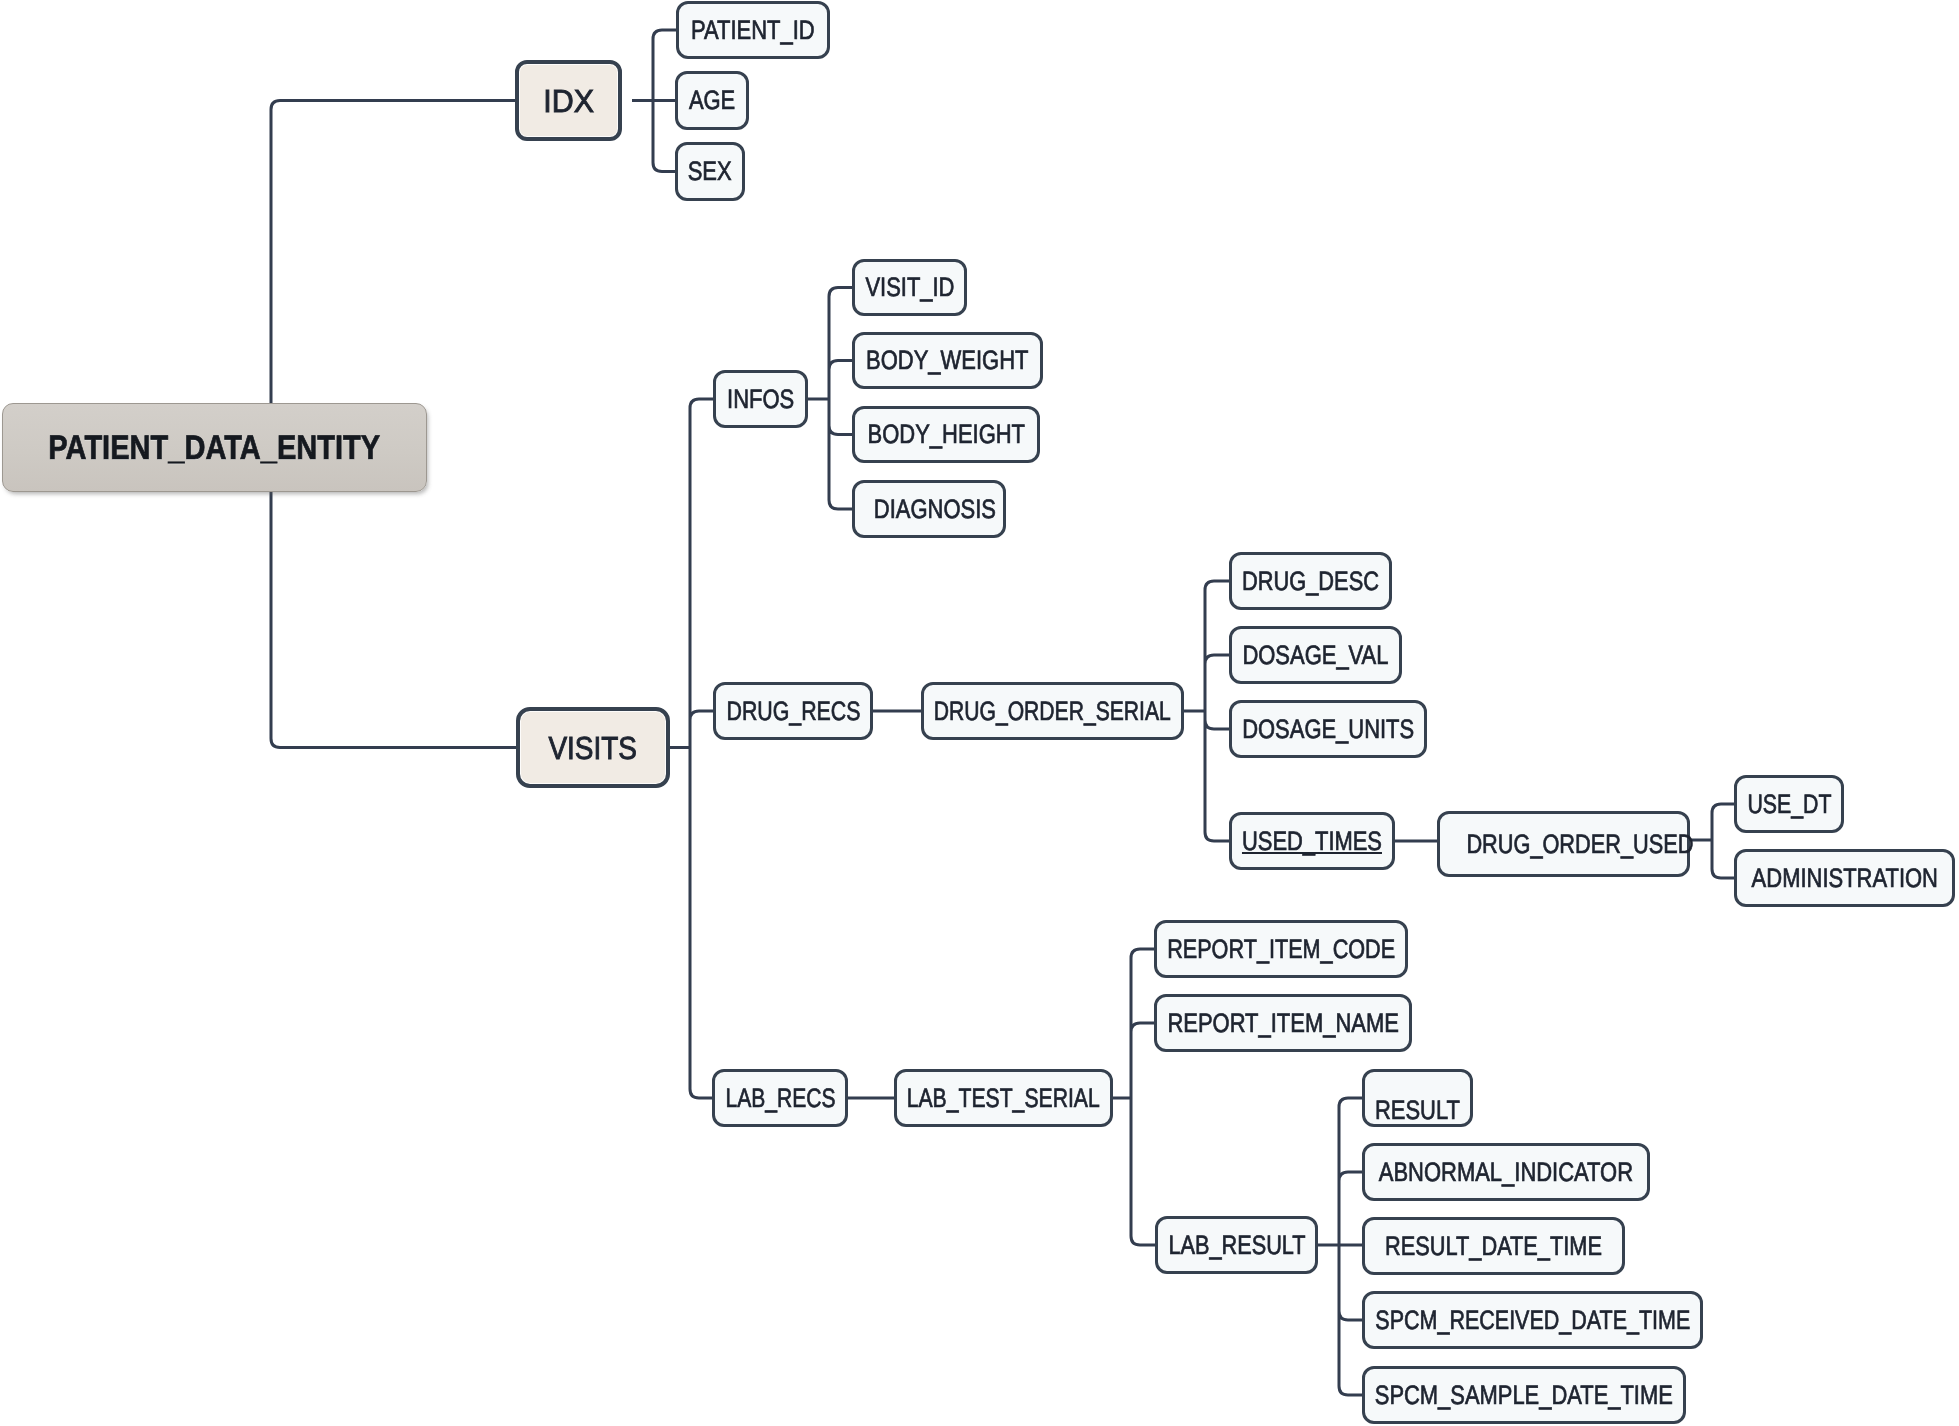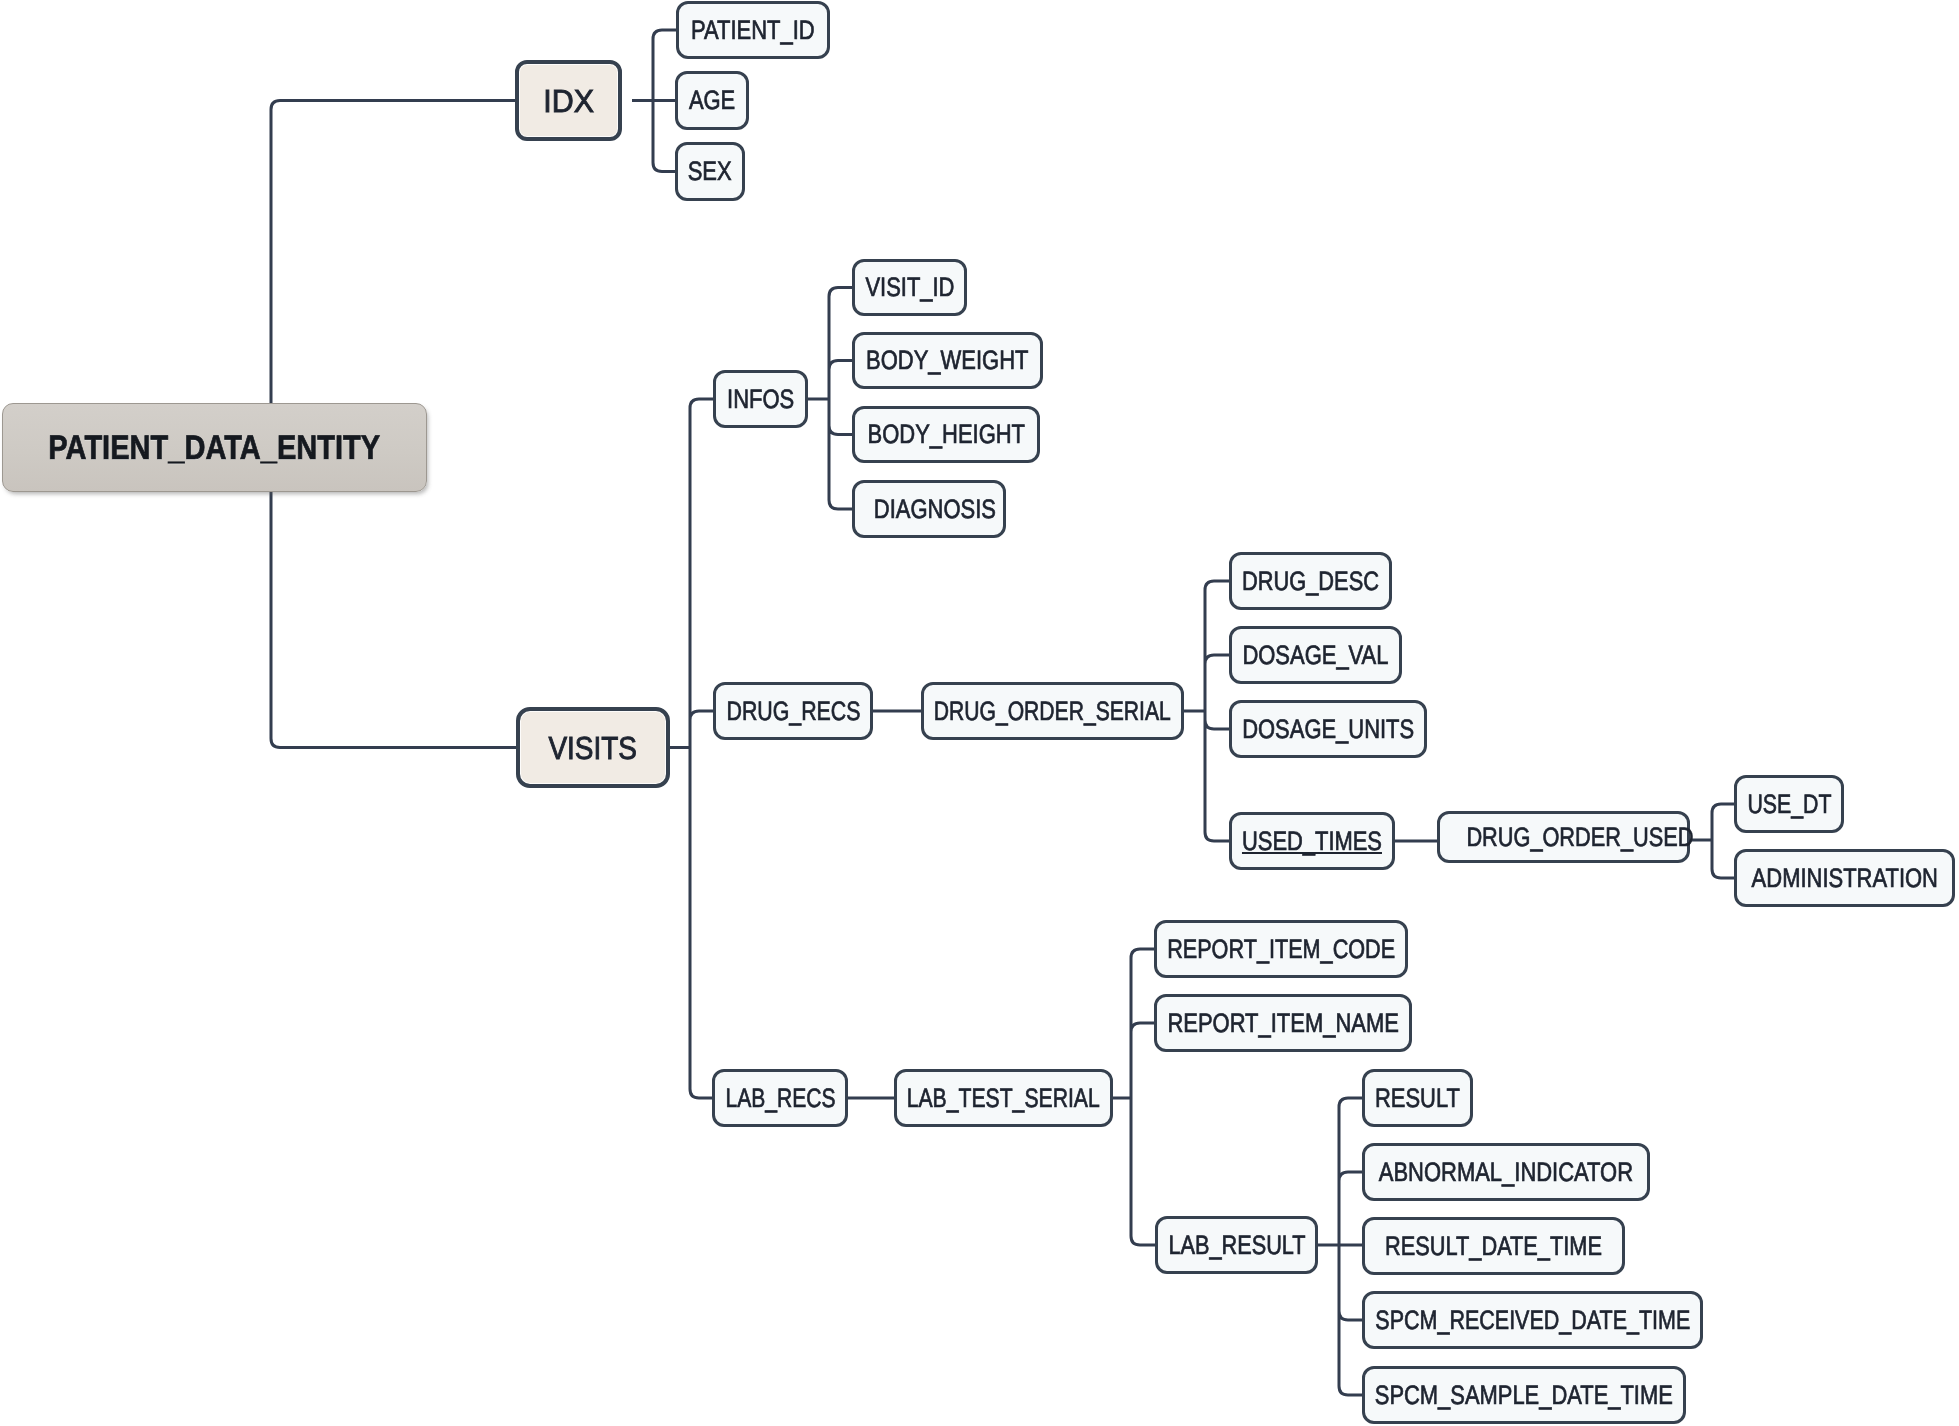--- a/index.html
+++ b/index.html
@@ -85,21 +85,21 @@
   </div>
   <div class="node lvl-leaf" style="left: 1229px; top: 626px; width: 173px; height: 58px;">
     <span class="lbl" style="transform: scaleX(0.826);">DOSAGE_VAL</span>
   </div>
   <div class="node lvl-leaf" style="left: 1229px; top: 700px; width: 198px; height: 58px;">
     <span class="lbl" style="transform: scaleX(0.8254);">DOSAGE_UNITS</span>
   </div>
   <div class="node lvl-mid" style="left: 1229px; top: 812px; width: 166px; height: 58px; text-decoration: underline;">
     <span class="lbl" style="transform: scaleX(0.8238);">USED_TIMES</span>
   </div>
-  <div class="node lvl-mid" style="left: 1437px; top: 811px; width: 253px; height: 52px; padding-left: 32px;">
+  <div class="node lvl-mid" style="left: 1437px; top: 811px; width: 253px; height: 66px; padding-left: 32px;">
     <span class="lbl" style="transform: scaleX(0.8171);">DRUG_ORDER_USED</span>
   </div>
   <div class="node lvl-leaf" style="left: 1734px; top: 775px; width: 110px; height: 58px;">
     <span class="lbl" style="transform: scaleX(0.8006);">USE_DT</span>
   </div>
   <div class="node lvl-leaf" style="left: 1734px; top: 849px; width: 221px; height: 58px;">
     <span class="lbl" style="transform: scaleX(0.826);">ADMINISTRATION</span>
   </div>
   <div class="node lvl-mid" style="left: 712px; top: 1069px; width: 136px; height: 58px;">
     <span class="lbl" style="transform: scaleX(0.7916);">LAB_RECS</span>
@@ -109,21 +109,21 @@
   </div>
   <div class="node lvl-leaf" style="left: 1154px; top: 920px; width: 254px; height: 58px;">
     <span class="lbl" style="transform: scaleX(0.8135);">REPORT_ITEM_CODE</span>
   </div>
   <div class="node lvl-leaf" style="left: 1154px; top: 994px; width: 258px; height: 58px;">
     <span class="lbl" style="transform: scaleX(0.826);">REPORT_ITEM_NAME</span>
   </div>
   <div class="node lvl-mid" style="left: 1155px; top: 1216px; width: 163px; height: 58px;">
     <span class="lbl" style="transform: scaleX(0.8154);">LAB_RESULT</span>
   </div>
-  <div class="node lvl-leaf" style="left: 1362px; top: 1069px; width: 111px; height: 58px;">
+  <div class="node lvl-leaf" style="left: 1362px; top: 1069px; width: 111px; height: 58px; align-items: flex-end;">
     <span class="lbl" style="transform: scaleX(0.8256);">RESULT</span>
   </div>
   <div class="node lvl-leaf" style="left: 1362px; top: 1143px; width: 288px; height: 58px;">
     <span class="lbl" style="transform: scaleX(0.826);">ABNORMAL_INDICATOR</span>
   </div>
   <div class="node lvl-leaf" style="left: 1362px; top: 1217px; width: 263px; height: 58px;">
     <span class="lbl" style="transform: scaleX(0.8188);">RESULT_DATE_TIME</span>
   </div>
   <div class="node lvl-leaf" style="left: 1362px; top: 1291px; width: 341px; height: 58px; text-align: right;">
     <span class="lbl" style="transform: scaleX(0.8084);">SPCM_RECEIVED_DATE_TIME</span>

